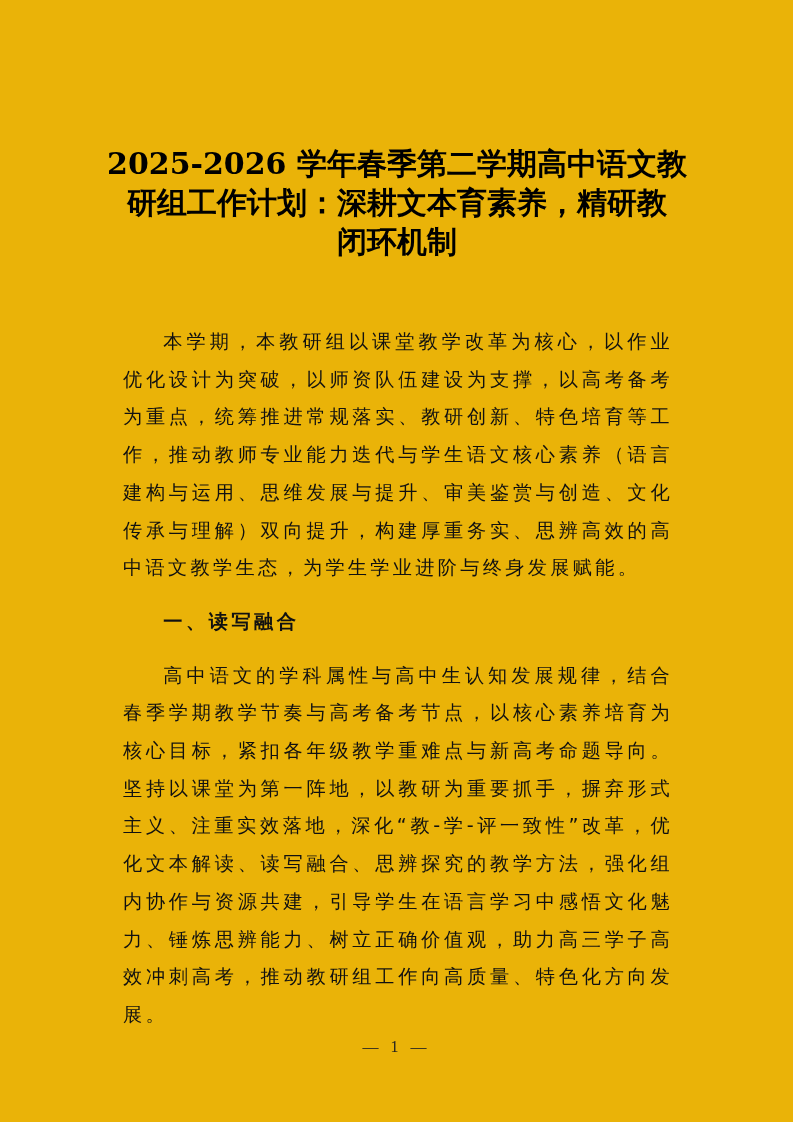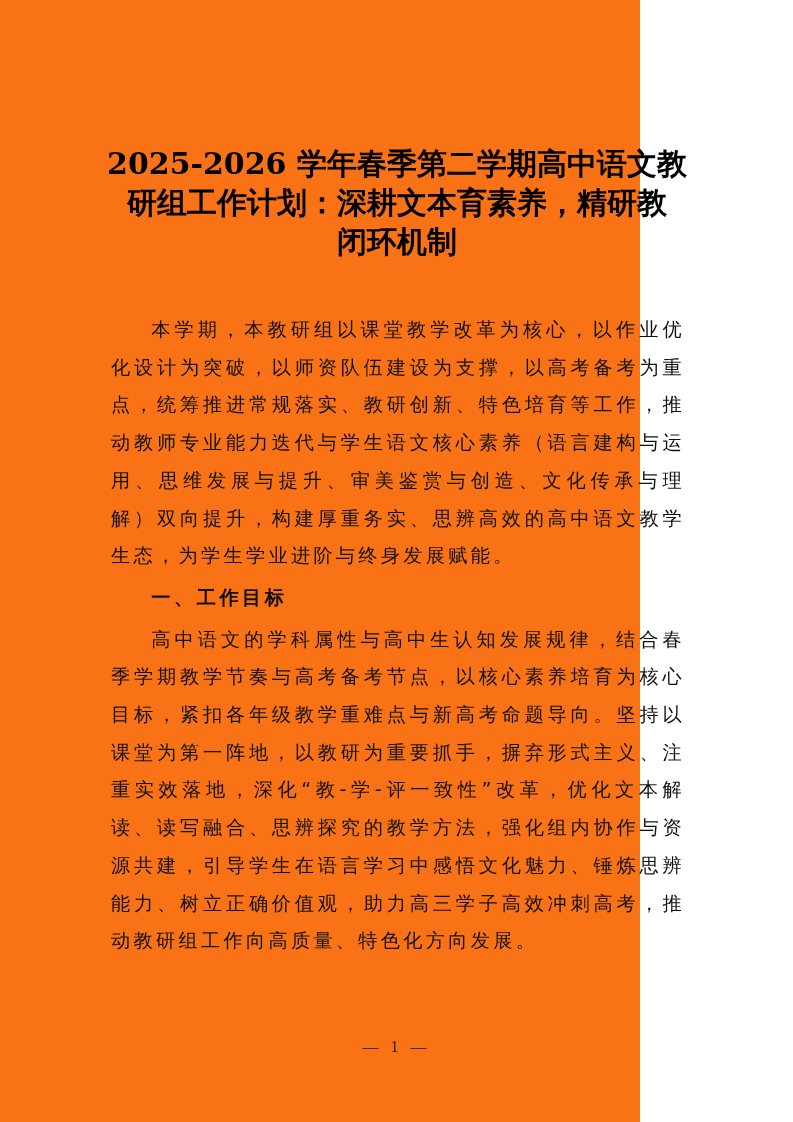--- a/index.html
+++ b/index.html
@@ -1,48 +1,48 @@
 <!DOCTYPE html>
 <html><head>
 <meta charset="utf-8">
 <style>
   html, body { margin: 0; padding: 0; background: #ffffff; }
   body { width: 793px; height: 1122px; position: relative; overflow: hidden; }
-  .page { position: absolute; left: 0; top: 0; width: 640px; height: 1122px; background: #f97316; }
+  .page { position: absolute; left: 0; top: 0; width: 793px; height: 1122px; background: #eab308; }
   .title {
     position: absolute; left: 96px; top: 144px; width: 602px;
     text-align: center;
     font-family: "DejaVu Serif", "Liberation Serif", serif;
     font-weight: bold; font-size: 30px; line-height: 39px; color: #000;
     letter-spacing: 0px;
   }
   .body {
     position: absolute; left: 107px; top: 307px; width: 582px;
     font-family: "DejaVu Sans", "Liberation Sans", sans-serif;
     font-size: 19.2px; line-height: 37.7px; color: #111;
     text-align: justify; letter-spacing: 3.3px;
   }
-  .body p { margin: 4px; text-indent: 2.1em; }
+  .body p { margin: 16px; text-indent: 2.1em; }
   .body p.heading { font-weight: bold; letter-spacing: 3.5px; }
   .page-number {
     position: absolute; left: 0; top: 1038px; width: 793px; text-align: center;
     font-family: "Liberation Serif", "DejaVu Serif", serif; font-size: 16px; color: #222;
     letter-spacing: 4px;
   }
 </style>
 </head>
 <body>
 
 <div class="page">
   <div class="title">
     <div>2025-2026 学年春季第二学期高中语文教</div>
     <div>研组工作计划：深耕文本育素养，精研教</div>
     <div>闭环机制</div>
   </div>
 
   <div class="body">
     <p>本学期，本教研组以课堂教学改革为核心，以作业优化设计为突破，以师资队伍建设为支撑，以高考备考为重点，统筹推进常规落实、教研创新、特色培育等工作，推动教师专业能力迭代与学生语文核心素养（语言建构与运用、思维发展与提升、审美鉴赏与创造、文化传承与理解）双向提升，构建厚重务实、思辨高效的高中语文教学生态，为学生学业进阶与终身发展赋能。</p>
-    <p class="heading">一、工作目标</p>
+    <p class="heading">一、读写融合</p>
     <p>高中语文的学科属性与高中生认知发展规律，结合春季学期教学节奏与高考备考节点，以核心素养培育为核心目标，紧扣各年级教学重难点与新高考命题导向。坚持以课堂为第一阵地，以教研为重要抓手，摒弃形式主义、注重实效落地，深化“教-学-评一致性”改革，优化文本解读、读写融合、思辨探究的教学方法，强化组内协作与资源共建，引导学生在语言学习中感悟文化魅力、锤炼思辨能力、树立正确价值观，助力高三学子高效冲刺高考，推动教研组工作向高质量、特色化方向发展。</p>
   </div>
 
   <div class="page-number">— 1 —</div>
 </div>
 
 </body></html>

